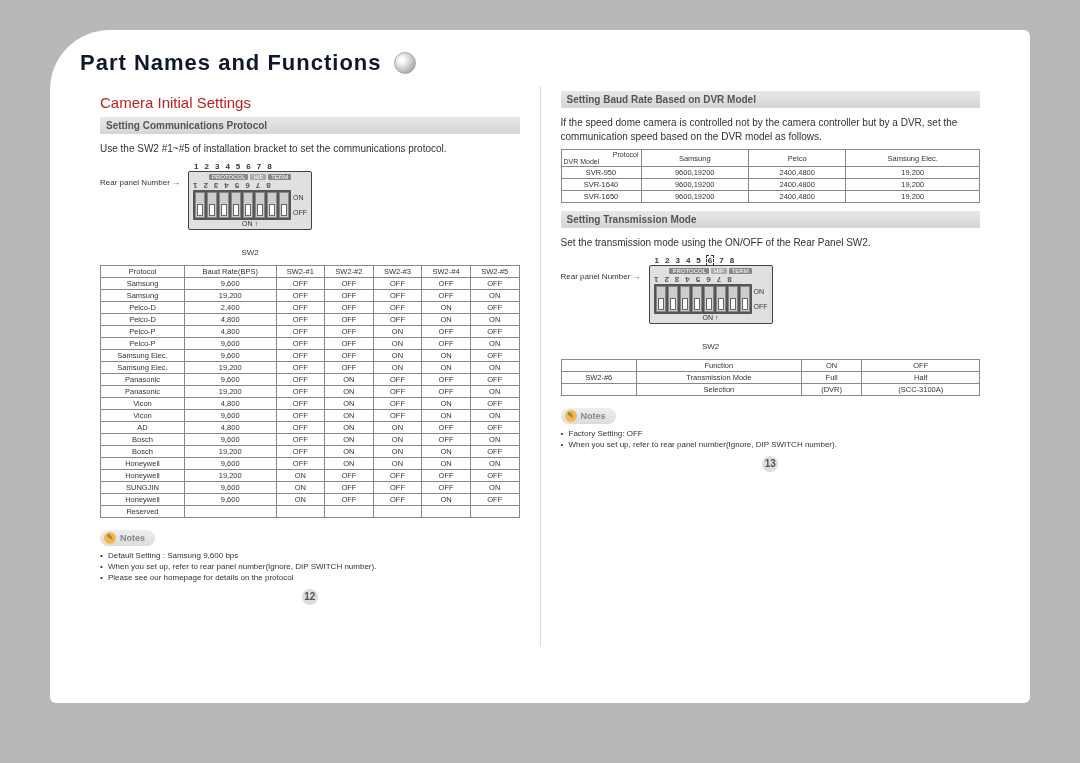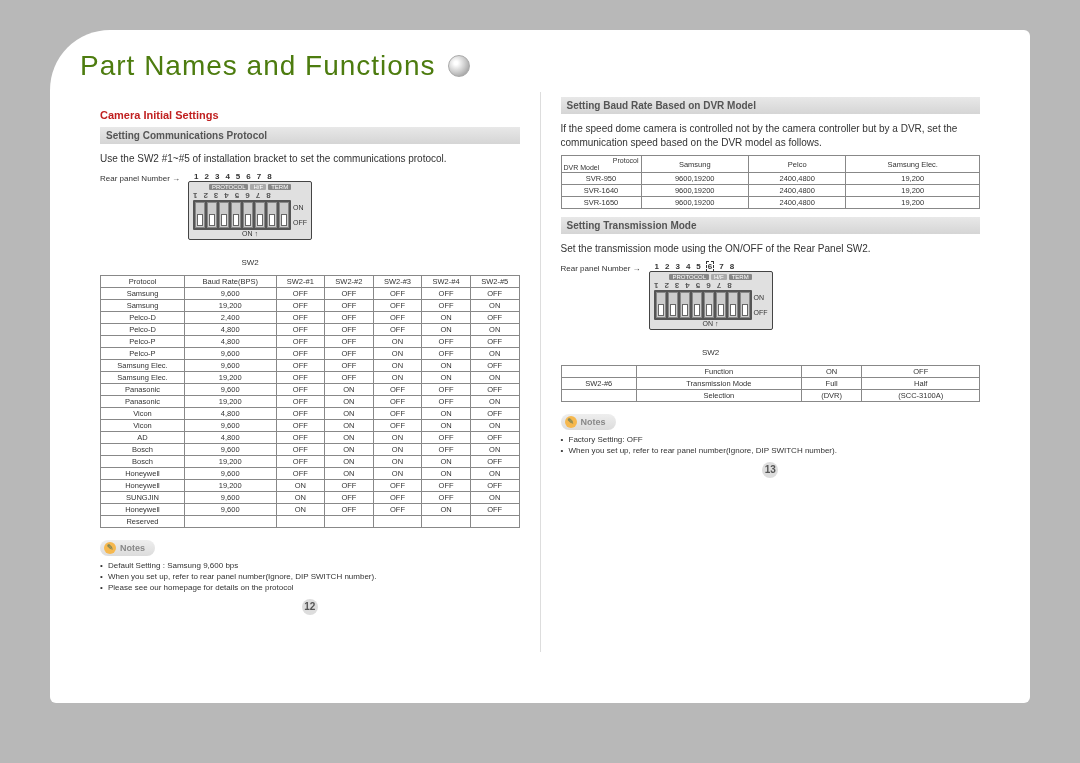--- a/index.html
+++ b/index.html
@@ -19,23 +19,23 @@
     position: relative;
     padding: 20px 30px 20px 30px;
   }
   .title-bar {
     display: flex;
     align-items: center;
     gap: 12px;
     margin-bottom: 10px;
   }
   .main-title {
-    color: #4d7c0f;
-    font-size: 28px;
-    font-weight: normal;
+    color: #0f172a;
+    font-size: 22px;
+    font-weight: bold;
     letter-spacing: 1px;
   }
   .title-circle {
     width: 22px; height: 22px;
     border-radius: 50%;
     background: radial-gradient(circle at 35% 35%, #fff 10%, #ccc 50%, #888 100%);
     border: 1px solid #aaa;
   }
   .spread {
     display: flex;
@@ -45,42 +45,42 @@
   .col {
     flex: 1;
     padding: 5px 20px 0 20px;
     border-right: 1px solid #ddd;
     font-size: 9px;
     color: #333;
   }
   .col:last-child { border-right: none; }
   .heading-red {
     color: #c02020;
-    font-weight: bold;
-    font-size: 11px;
-    margin: 12px 0 6px 0;
+    font-weight: normal;
+    font-size: 15px;
+    margin: 3px 0 6px 0;
   }
   .sub-band {
     background: linear-gradient(#e8e8e8,#d5d5d5);
     padding: 3px 6px;
     font-size: 10px;
     font-weight: bold;
     color: #555;
     margin-bottom: 8px;
   }
   .body-text { font-size: 10px; line-height: 1.35; margin-bottom: 6px; }
 
   
   .dip-wrap {
     display: flex;
     align-items: flex-start;
     gap: 8px;
     margin: 4px 0 8px 0;
   }
-  .rp-label { font-size: 8px; white-space: nowrap; margin-top: 2px;}
+  .rp-label { font-size: 8px; white-space: nowrap; margin-top: 16px;}
   .dip {
     position: relative;
   }
   .dip-nums-top, .dip-nums-bot {
     display: flex; gap: 6px; font-size: 8px; font-weight: bold;
     padding-left: 6px;
   }
   .dip-nums-bot { transform: rotate(180deg); color:#555; justify-content:flex-end; }
   .dip-body {
     border: 1px solid #444;

